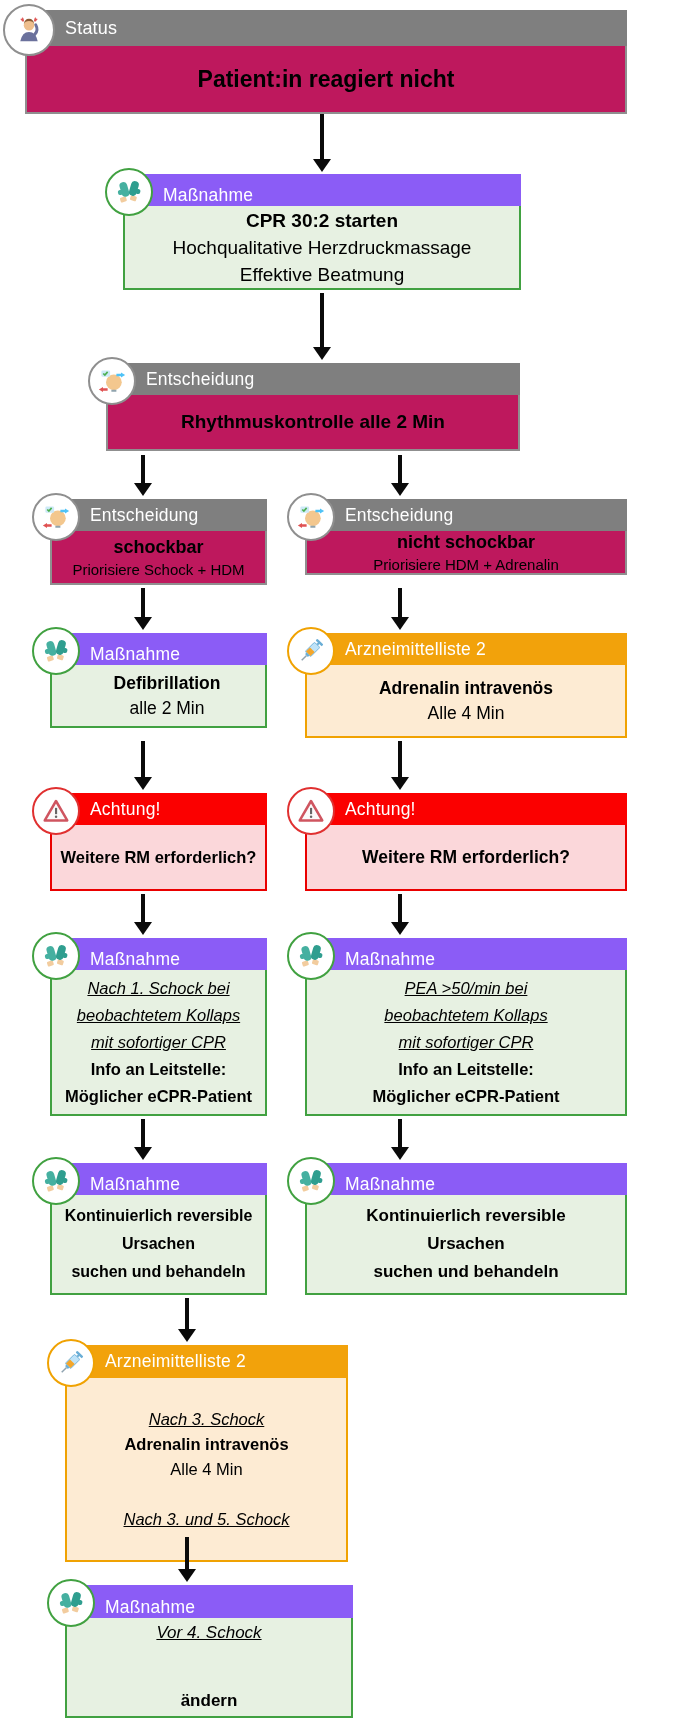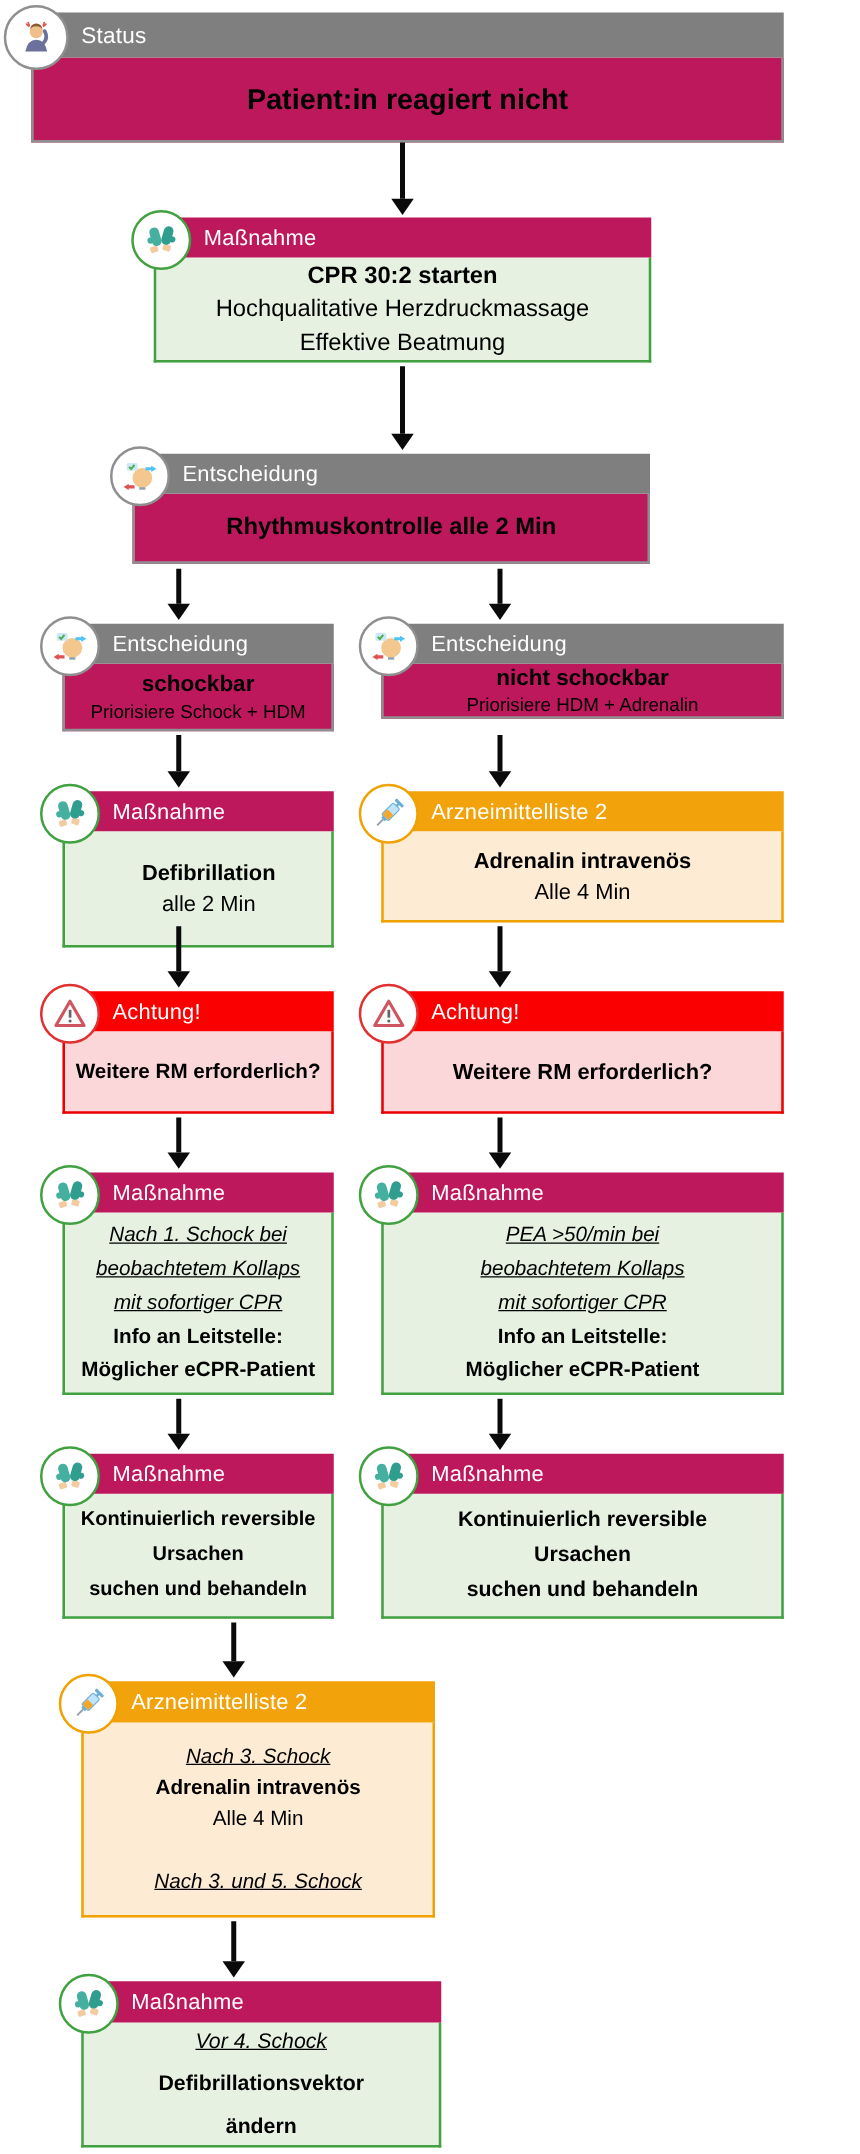--- a/index.html
+++ b/index.html
@@ -12,21 +12,21 @@
   .bod{display:flex;flex-direction:column;justify-content:center;align-items:center;
        text-align:center;color:#000;box-sizing:border-box;padding:2px 4px;}
   .badge{position:absolute;left:-18px;top:-6px;width:48px;height:48px;border-radius:50%;
          background:#fff;border:2px solid #999;z-index:3;display:flex;align-items:center;
          justify-content:center;box-sizing:border-box;}
   .badge svg{width:30px;height:30px;}
 
   .theme-gray  .hdr{background:#7f7f7f;}
   .theme-gray  .bod{background:#be185d;border:2px solid #8f8f8f;border-top:none;}
   .theme-gray  .badge{border-color:#8f8f8f;}
-  .theme-green .hdr{background:#be185d;}
+  .theme-green .hdr{background:#8b5cf6;align-items:flex-end;}
   .theme-green .bod{background:#e7f1e2;border:2px solid #41a141;border-top:none;}
   .theme-green .badge{border-color:#41a141;}
   .theme-orange .hdr{background:#f2a20b;}
   .theme-orange .bod{background:#fdebd3;border:2px solid #f0a202;border-top:none;}
   .theme-orange .badge{border-color:#f0a202;}
   .theme-red   .hdr{background:#fb0000;}
   .theme-red   .bod{background:#fbd7da;border:2px solid #ea0000;border-top:none;}
   .theme-red   .badge{border-color:#e03030;}
 
   .ln{width:100%;line-height:24px;font-size:17px;}
@@ -204,21 +204,21 @@
         </g>
         <g transform="rotate(16 16 10)">
           <rect x="12.6" y="3.2" width="6.2" height="12" rx="3" fill="#2f9e8f"></rect>
           <circle cx="19.4" cy="10.7" r="2" fill="#2f9e8f"></circle>
         </g>
       </svg>
     </div>
     <div class="hdr" style="height:32px;">
       <span>Maßnahme</span>
     </div>
-    <div class="bod s-act" style="height:93px;padding-left:21px;">
+    <div class="bod s-act" style="height:63px;padding-left:21px;">
       <div class="ln b">Defibrillation</div>
       <div class="ln">alle 2 Min</div>
     </div>
   </div>
 
   <div class="box theme-orange" style="left:305px;top:633px;width:322px;">
     <div class="badge">
       <svg viewBox="0 0 24 24">
         <g transform="rotate(45 12 12)">
           <rect x="8.6" y="1.4" width="6.8" height="2" rx="0.6" fill="#6aaed6"></rect>
@@ -416,21 +416,21 @@
           <rect x="9" y="5" width="6" height="10.5" rx="1" fill="#bfe3f8" stroke="#6aaed6" stroke-width="0.7"></rect>
           <rect x="9.4" y="10.5" width="5.2" height="4.6" fill="#f4a62a"></rect>
           <rect x="10.4" y="15.5" width="3.2" height="1.6" fill="#6aaed6"></rect>
           <line x1="12" y1="17" x2="12" y2="22.5" stroke="#8fa3b0" stroke-width="1.2"></line>
         </g>
       </svg>
     </div>
     <div class="hdr" style="height:33px;">
       <span>Arzneimittelliste 2</span>
     </div>
-    <div class="bod s-arz2" style="height:156px;">
+    <div class="bod s-arz2" style="height:184px;">
       <div class="ln iu">Nach 3. Schock</div>
       <div class="ln b">Adrenalin intravenös</div>
       <div class="ln">Alle 4 Min</div>
       <div class="ln" style="height:25px;"></div>
       <div class="ln iu">Nach 3. und 5. Schock</div>
     </div>
   </div>
 
   <div class="arrow" style="left:178px;top:1537px;height:45px;">
     <div class="shaft" style="height:32px;"></div>
@@ -450,18 +450,17 @@
           <rect x="12.6" y="3.2" width="6.2" height="12" rx="3" fill="#2f9e8f"></rect>
           <circle cx="19.4" cy="10.7" r="2" fill="#2f9e8f"></circle>
         </g>
       </svg>
     </div>
     <div class="hdr" style="height:33px;">
       <span>Maßnahme</span>
     </div>
     <div class="bod s-vek" style="height:100px;justify-content:space-between;">
       <div class="ln iu">Vor 4. Schock</div>
-      <div class="ln b">Defibrillationsvektor</div>
       <div class="ln b">ändern</div>
     </div>
   </div>
 
 </div>
 
 </body></html>

